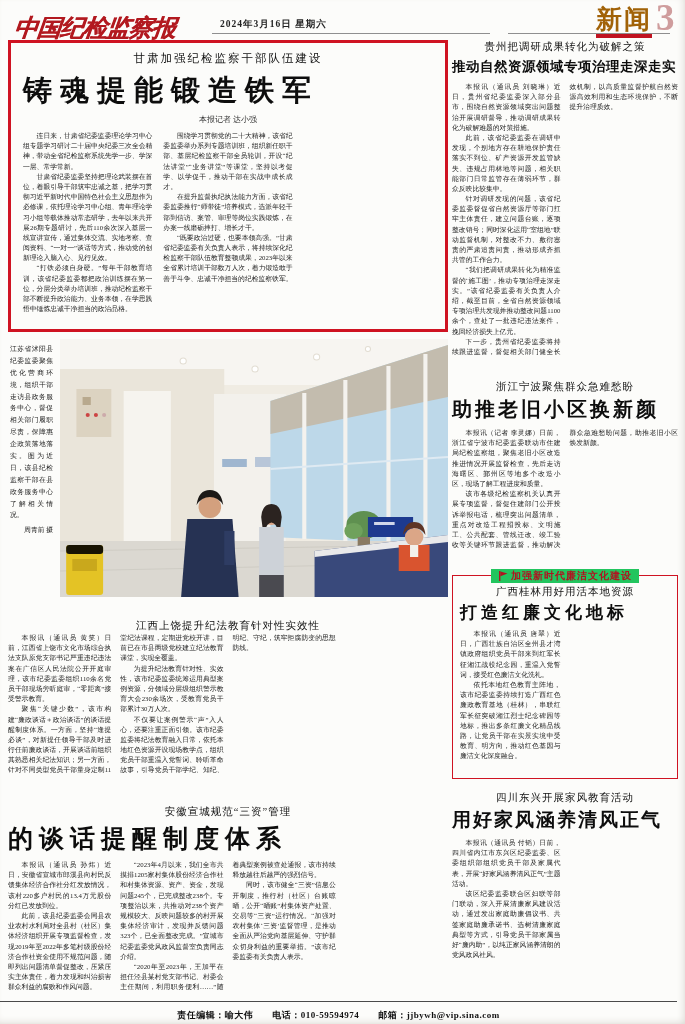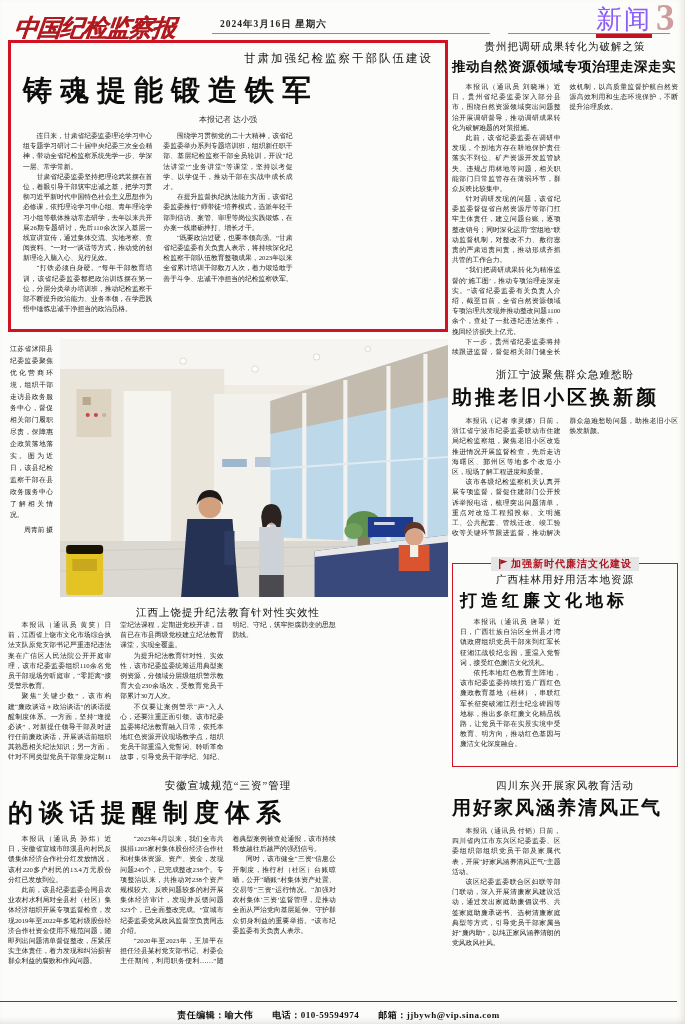--- a/index.html
+++ b/index.html
@@ -5,55 +5,55 @@
   html,body{margin:0;padding:0;background:#e9e7e2;}
   .page{width:685px;height:1024px;position:relative;background:#fcfcfa;margin:0 auto;
         font-family:"Liberation Serif","DejaVu Serif",serif;color:#1a1a1a;overflow:hidden;
         box-shadow:inset -6px 0 8px -6px #d8d5cf, inset 0 -6px 8px -6px #d8d5cf;}
   
   .masthead{position:absolute;left:14px;top:12px;font-size:24px;font-weight:bold;font-style:italic;
             color:#b2191f;letter-spacing:-1px;transform:skewX(-6deg);text-shadow:0.5px 0 #b2191f;}
   .date{position:absolute;left:220px;top:18px;font-size:9.5px;font-weight:bold;letter-spacing:1px;color:#222;}
   .rule-left{position:absolute;left:212px;top:33px;width:278px;height:1px;background:#8f8f8f;}
   .rule-right{position:absolute;left:508px;top:33px;width:162px;height:1px;background:#8f8f8f;}
-  .section-title{position:absolute;left:596px;top:2px;font-size:26px;font-weight:normal;letter-spacing:2px;color:#8b5cf6;}
+  .section-title{position:absolute;left:596px;top:2px;font-size:26px;font-weight:bold;letter-spacing:2px;color:#a16207;}
   .section-bar{position:absolute;left:596px;top:34px;width:56px;height:4px;background:#c01220;}
   .page-number{position:absolute;left:656px;top:-4px;font-size:37px;color:#cf9d9d;font-weight:bold;}
   
-  .kicker{text-align:right;font-size:11.5px;letter-spacing:2px;color:#111;}
+  .kicker{text-align:center;font-size:11.5px;letter-spacing:2px;color:#111;}
   .kicker-sm{text-align:center;font-size:10.5px;letter-spacing:1px;color:#111;}
   .headline{text-align:left;font-weight:bold;color:#0d0d0d;}
   .byline{text-align:center;font-size:8px;color:#333;margin:3px 0 6px;}
   .body-cols{text-align:justify;font-size:6.8px;line-height:1.5;color:#1c1c1c;column-fill:auto;
              font-family:"Liberation Serif","DejaVu Serif",serif;}
   .body-cols p{margin:0;text-indent:2em;}
   
   .col-left{position:absolute;left:8px;top:40px;width:440px;}
   .red-box{border:3px solid #cf1322;box-sizing:border-box;height:292px;padding:8px 12px 6px;}
   .gansu-headline{font-size:29px;letter-spacing:8px;margin:5px 0 1px;}
   .gansu-body{height:194px;column-count:3;column-gap:11px;}
   .photo-row{display:flex;margin-top:7px;height:258px;}
   .photo-caption{width:52px;box-sizing:border-box;padding:4px 7px 0 2px;font-size:6.8px;line-height:1.75;
                  text-align:justify;color:#222;}
   .photo-credit{text-align:right;margin-top:3px;font-size:6.8px;}
   .photo-frame{flex:1;background:#eef0ee;position:relative;}
   .photo-frame svg{display:block;width:100%;height:100%;}
-  .mid-article{margin-top:9px;}
+  .mid-article{margin-top:22px;}
   .mid-headline{font-size:25px;letter-spacing:6px;margin:3px 0 5px;}
   .jiangxi-body{height:150px;column-count:4;column-gap:9px;}
   .anhui-body{height:148px;column-count:4;column-gap:9px;}
   
   .col-right{position:absolute;left:452px;top:40px;width:226px;}
   .guizhou-headline{font-size:13.5px;letter-spacing:0.5px;margin:4px 0 6px;}
   .guizhou-body{height:278px;column-count:2;column-gap:9px;}
-  .ningbo{margin-top:8px;}
+  .ningbo{margin-top:20px;}
   .ningbo-headline{font-size:20px;letter-spacing:3px;margin:2px 0 5px;}
   .ningbo-body{height:138px;column-count:2;column-gap:9px;}
   .guilin-box{margin-top:9px;border:1.5px solid #cf1322;padding:0 7px 7px;position:relative;}
-  .theme-line{width:max-content;margin:-7px auto 2px;background:#e5e5e5;padding:0 7px;
+  .theme-line{width:max-content;margin:-7px auto 2px;background:#22c55e;padding:0 7px;
               font-size:10px;font-weight:bold;color:#b01320;letter-spacing:1px;display:flex;align-items:center;gap:3px;}
   .flag-icon{width:10px;height:10px;display:inline-block;}
   .guilin-headline{font-size:17px;letter-spacing:4px;margin:2px 0 5px;}
   .guilin-body{height:142px;column-count:2;column-gap:9px;}
   .dongxing{margin-top:12px;}
   .dongxing-headline{font-size:19px;letter-spacing:2px;margin:2px 0 5px;}
   .dongxing-body{height:130px;column-count:2;column-gap:9px;}
   
   .footer{position:absolute;left:0;right:8px;top:1001px;border-top:1px solid #4a4a4a;text-align:center;
           padding-top:7px;font-size:9px;font-weight:bold;letter-spacing:0.5px;color:#111;}

